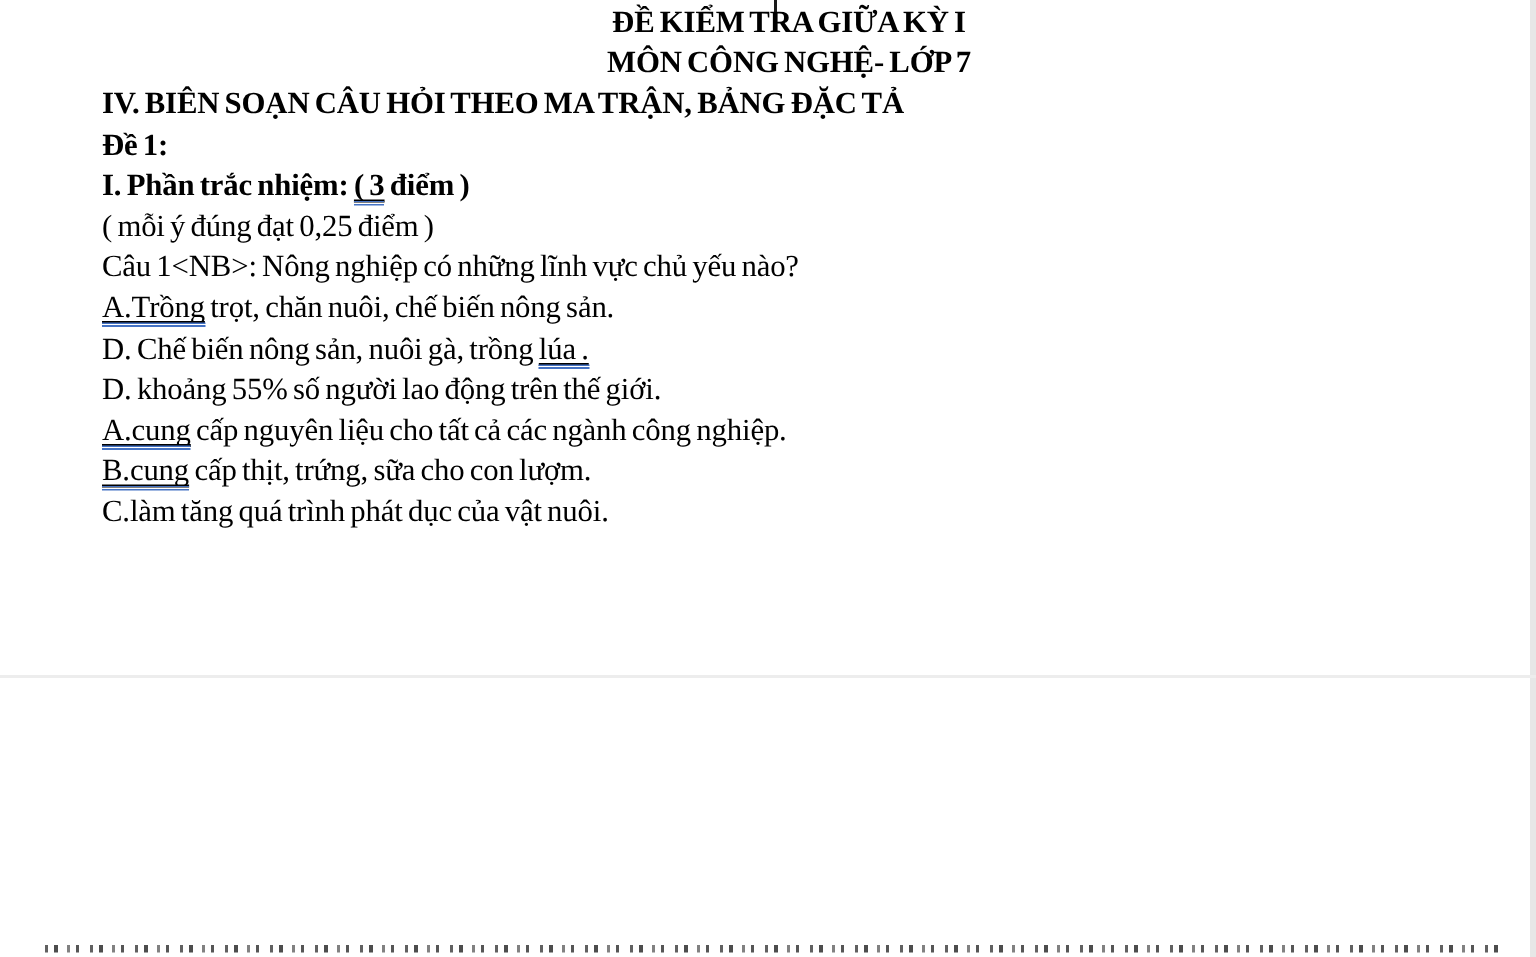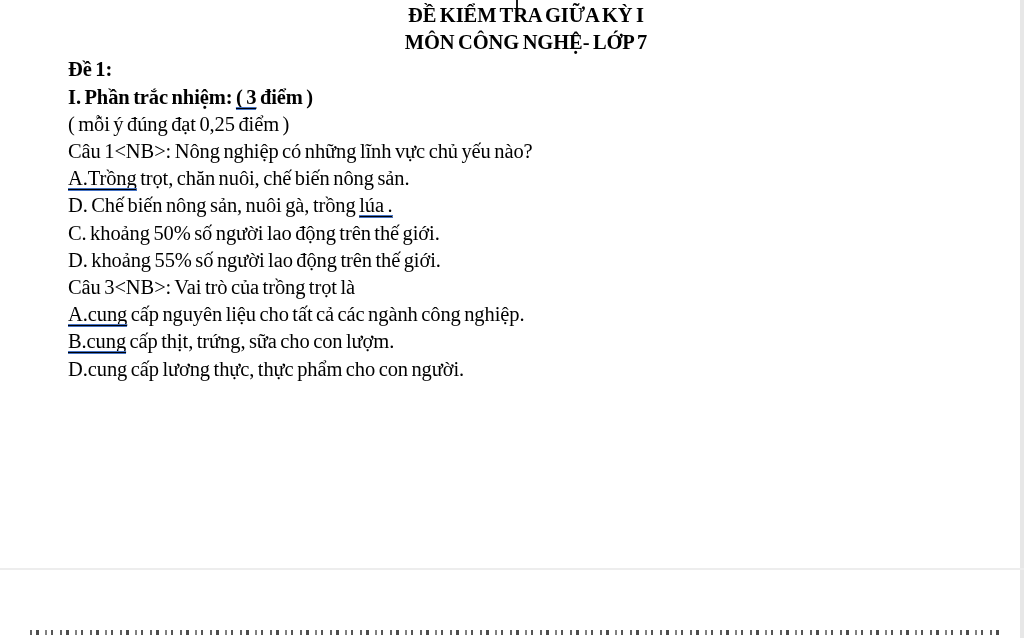--- a/index.html
+++ b/index.html
@@ -4,21 +4,21 @@
 <style>
   * { margin: 0; padding: 0; box-sizing: border-box; }
   html, body {
     width: 1024px; height: 638px;
     background: #ffffff;
     overflow: hidden;
     font-family: "Liberation Serif", "DejaVu Serif", serif;
   }
   .page {
     position: relative;
-    width: 1024px; height: 570px;
+    width: 1024px; height: 452px;
     background: #ffffff;
     color: #000000;
   }
   .content {
     position: absolute;
     top: 2px; left: 0; right: 0;
     padding-left: 68px;
     padding-right: 40px;
   }
   .line {
@@ -85,37 +85,36 @@
 <body>
 
 <div class="page">
 
   <div class="cursor-tick"></div>
 
   <div class="content">
 
     <div class="line center bold">ĐỀ KIỂM TRA GIỮA KỲ I</div>
     <div class="line center bold">MÔN CÔNG NGHỆ- LỚP 7</div>
+    <div class="line bold">IV. BIÊN SOẠN CÂU HỎI THEO MA TRẬN, BẢNG ĐẶC TẢ</div>
     <div class="line bold">Đề 1:</div>
 
     <div class="line bold"><span>I. Phần trắc nhiệm: </span><span class="u sq">( 3</span><span> điểm )</span></div>
 
     <div class="line">( mỗi ý đúng đạt 0,25 điểm )</div>
 
     <div class="line">Câu 1&lt;NB&gt;: Nông nghiệp có những lĩnh vực chủ yếu nào?</div>
     <div class="line"><span class="u sq">A.Trồng</span><span> trọt, chăn nuôi, chế biến nông sản.</span></div>
     <div class="line"><span>D. Chế biến nông sản, nuôi gà, trồng </span><span class="u sq">lúa .</span></div>
 
-    <div class="line">C. khoảng 50% số người lao động trên thế giới.</div>
     <div class="line">D. khoảng 55% số người lao động trên thế giới.</div>
 
-    <div class="line">Câu 3&lt;NB&gt;: Vai trò của trồng trọt là</div>
     <div class="line"><span class="u sq">A.cung</span><span> cấp nguyên liệu cho tất cả các ngành công nghiệp.</span></div>
     <div class="line"><span class="u sq">B.cung</span><span> cấp thịt, trứng, sữa cho con lượm.</span></div>
-    <div class="line">D.cung cấp lương thực, thực phẩm cho con người.</div>
+    <div class="line">C.làm tăng quá trình phát dục của vật nuôi.</div>
 
 
   </div>
 
   <div class="clipped-next-line"></div>
   <div class="right-edge"></div>
   <div class="bottom-edge"></div>
 
 </div>
 

